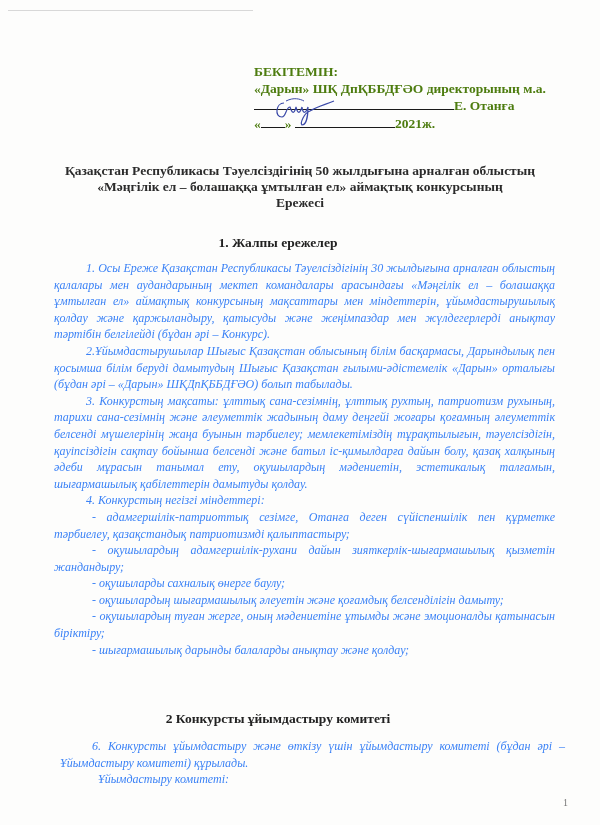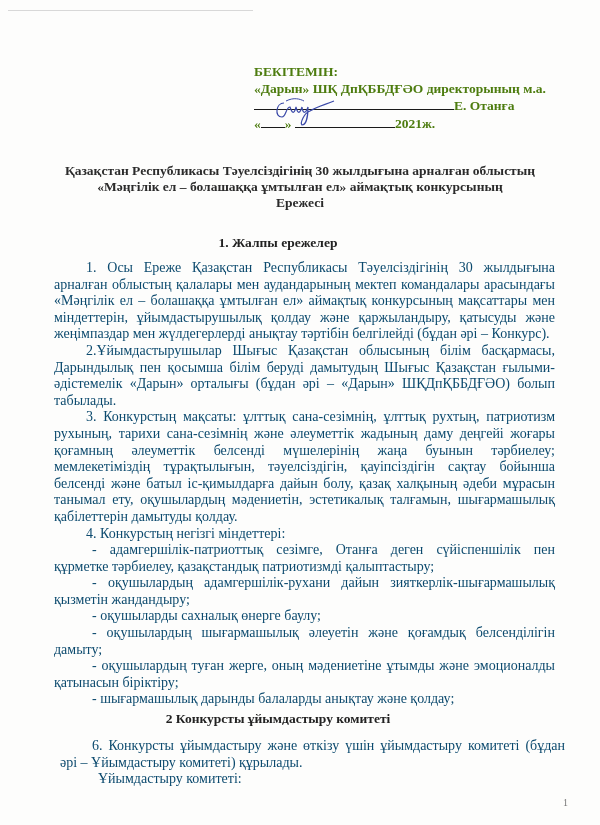--- a/index.html
+++ b/index.html
@@ -26,21 +26,21 @@
     .title {
       position: absolute; left: 20px; top: 163px; width: 560px;
       text-align: center; font-weight: bold; font-size: 13.5px; line-height: 16px; color: #2b2b2b;
     }
     .section-heading {
       position: absolute; left: 0; width: 556px; text-align: center;
       font-weight: bold; font-size: 13.5px; color: #222;
     }
     .para {
       position: absolute; left: 54px; width: 501px;
-      font-size: 14px; line-height: 16.6px; text-align: justify; color: #0c4a6e;
+      font-size: 12px; line-height: 16.6px; text-align: justify; color: #3b82f6; font-style: italic;
     }
     .para p { margin: 0; }
     .ind1 { text-indent: 32px; }
     .ind2 { text-indent: 38px; }
     .page-number {
       position: absolute; left: 563px; top: 797px; font-size: 10px; color: #777;
     }
   </style>
 </head>
 <body>
@@ -58,21 +58,21 @@
     <span class="uline" style="width:100px"></span><span>2021ж.</span>
   </div>
 </div>
 
 <svg class="signature" viewBox="0 0 70 34">
   <path d="M14 10 C6 10 4 24 12 24 C16 24 16 14 20 14 C22 20 24 22 26 14 C28 22 30 20 32 14 C33 22 36 20 38 14 C38 24 36 32 32 32 C30 30 34 20 40 18 C46 14 54 12 64 8" fill="none" stroke="#3b4aa8" stroke-width="1.2"></path>
   <path d="M16 8 C24 4 30 6 34 8" fill="none" stroke="#3b4aa8" stroke-width="1"></path>
 </svg>
 
 <div class="title">
-  <div>Қазақстан Республикасы Тәуелсіздігінің 30 жылдығына арналған облыстың</div>
+  <div>Қазақстан Республикасы Тәуелсіздігінің 50 жылдығына арналған облыстың</div>
   <div>«Мәңгілік ел – болашаққа ұмтылған ел» аймақтық конкурсының</div>
   <div>Ережесі</div>
 </div>
 
 <div class="section-heading" style="top:235px">1.  Жалпы ережелер</div>
 
 <div class="para" style="top:260px">
   <p class="ind1">1. Осы Ереже Қазақстан Республикасы Тәуелсіздігінің 30 жылдығына арналған облыстың қалалары мен аудандарының мектеп командалары арасындағы «Мәңгілік ел – болашаққа ұмтылған ел» аймақтық конкурсының мақсаттары мен міндеттерін, ұйымдастырушылық қолдау және қаржыландыру, қатысуды және жеңімпаздар мен жүлдегерлерді анықтау тәртібін белгілейді (бұдан әрі – Конкурс).</p>
   <p class="ind1">2.Ұйымдастырушылар Шығыс Қазақстан облысының білім басқармасы, Дарындылық пен қосымша білім беруді дамытудың Шығыс Қазақстан ғылыми-әдістемелік «Дарын» орталығы (бұдан әрі – «Дарын» ШҚДпҚББДҒӘО) болып табылады.</p>
   <p class="ind1">3. Конкурстың мақсаты: ұлттық сана-сезімнің, ұлттық рухтың, патриотизм рухының, тарихи сана-сезімнің және әлеуметтік жадының даму деңгейі жоғары қоғамның әлеуметтік белсенді мүшелерінің жаңа буынын тәрбиелеу; мемлекетіміздің тұрақтылығын, тәуелсіздігін, қауіпсіздігін сақтау бойынша белсенді және батыл іс-қимылдарға дайын болу, қазақ халқының әдеби мұрасын танымал ету, оқушылардың мәдениетін, эстетикалық талғамын, шығармашылық қабілеттерін дамытуды қолдау.</p>

